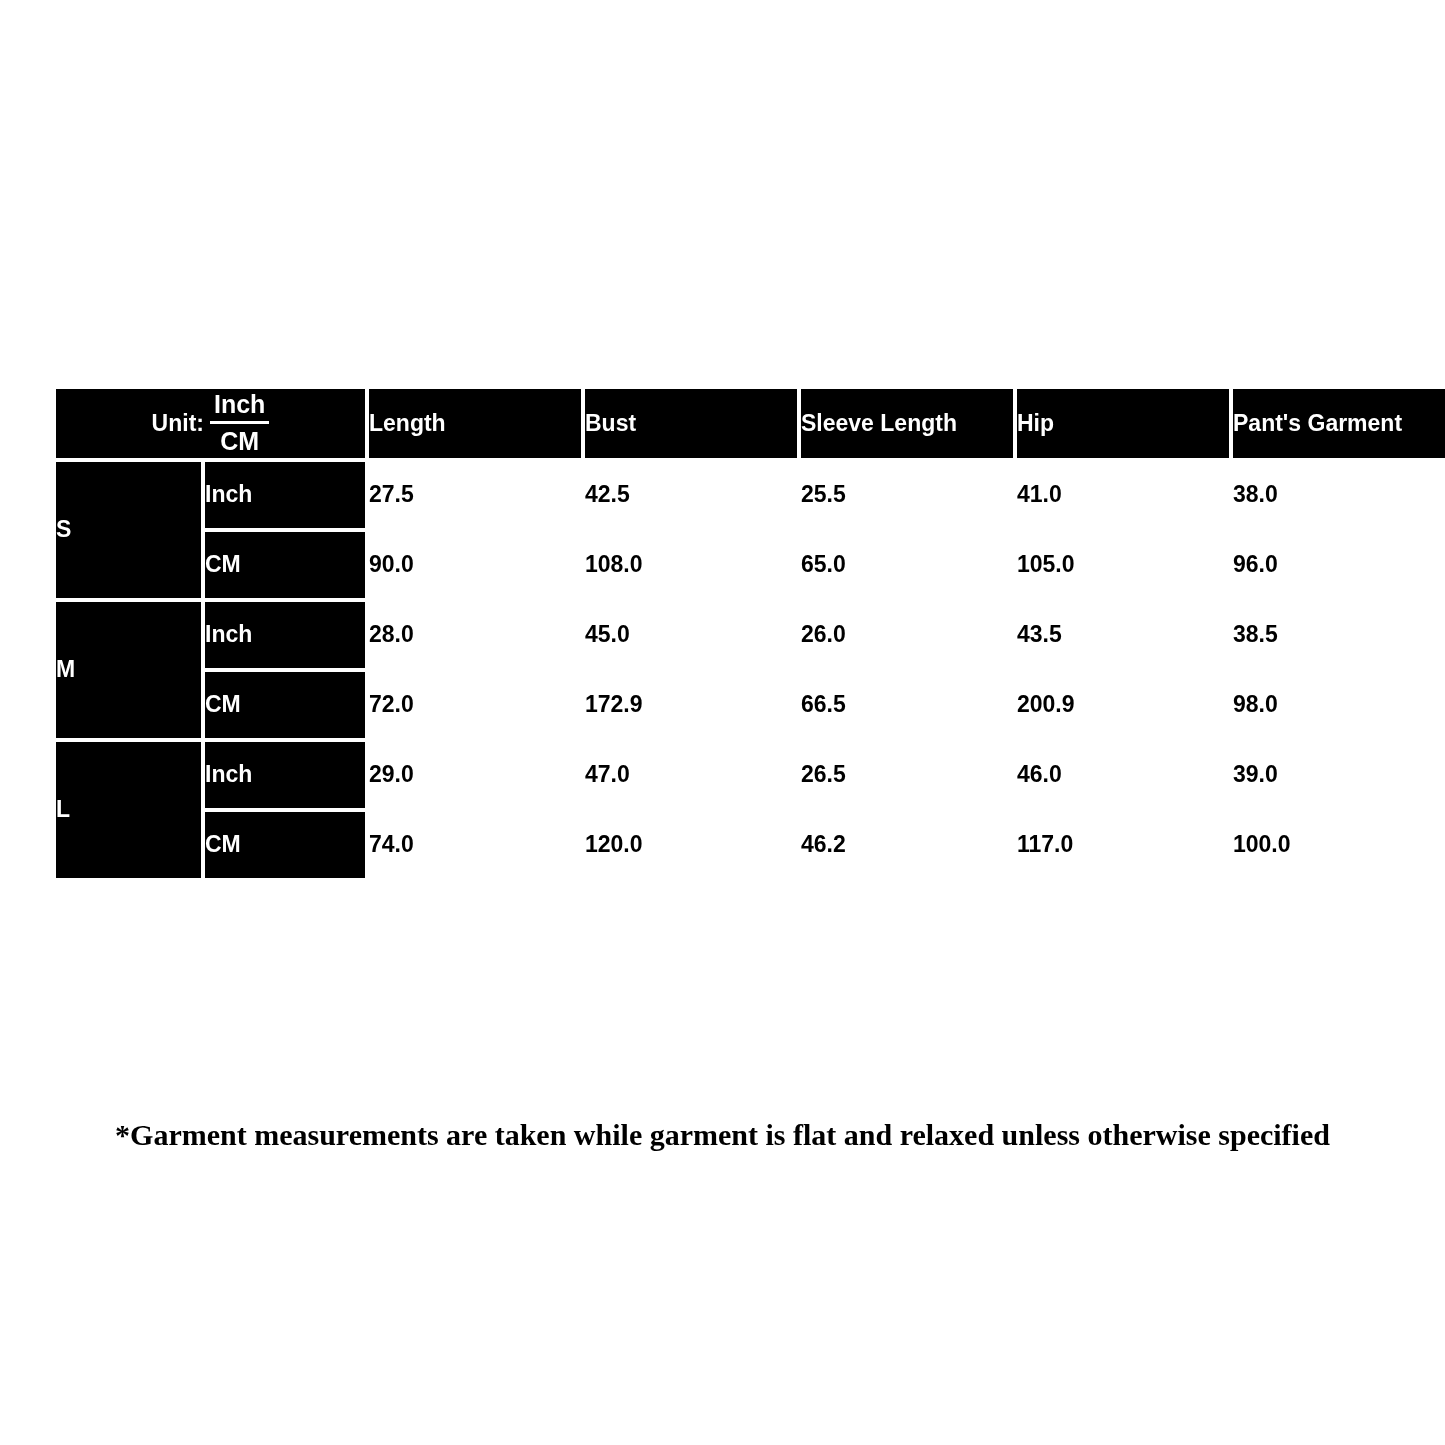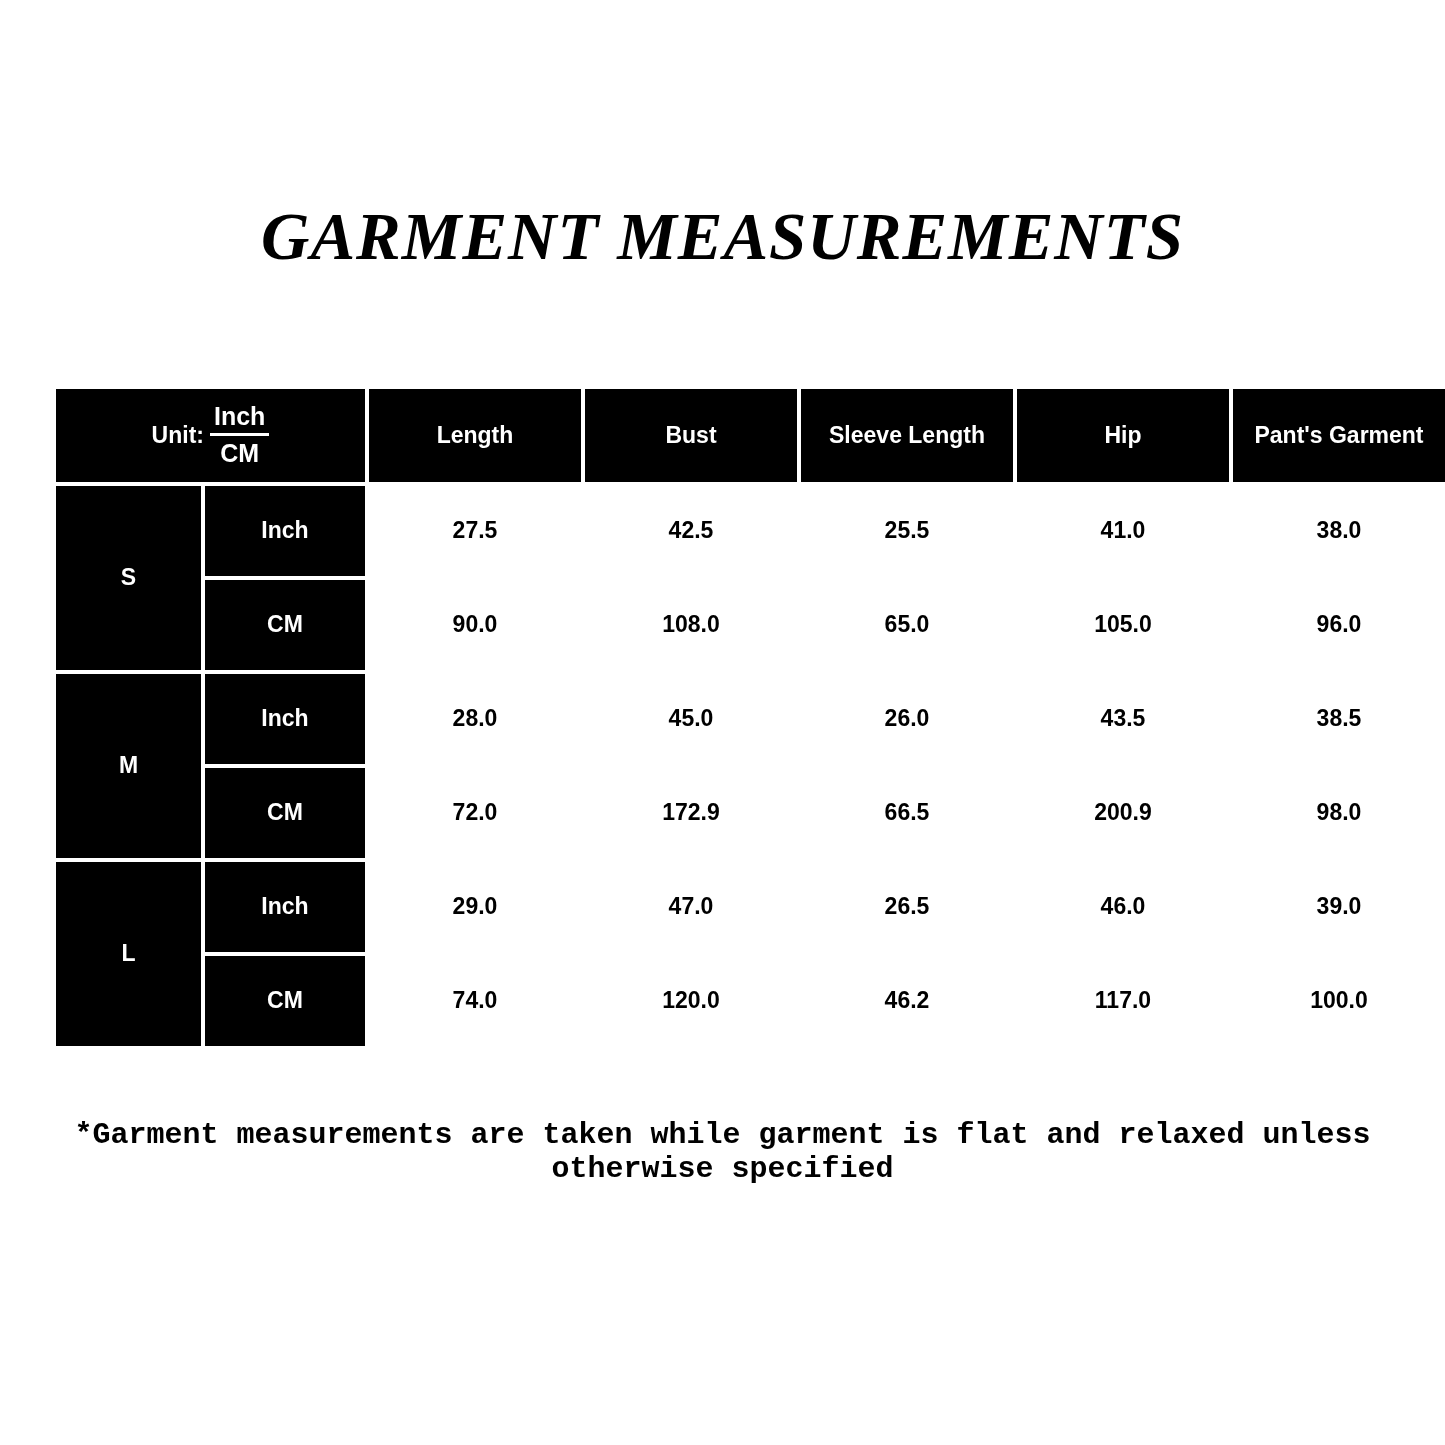--- a/index.html
+++ b/index.html
@@ -39,23 +39,23 @@
     width: 1341px;
   }
   table.size-table {
     border-collapse: separate;
     border-spacing: 4px;
     width: 100%;
     table-layout: fixed;
   }
   table.size-table td,
   table.size-table th {
-    padding: 12px;
+    padding: 0;
     margin: 0;
-    text-align: center;
+    text-align: left;
     vertical-align: middle;
     font-weight: bold;
     font-size: 23px;
     color: #000000;
     background: #ffffff;
     height: 66px;
   }
   .hdr {
     background: #000000 !important;
     color: #ffffff !important;
@@ -114,35 +114,34 @@
   .val {
     font-size: 25px;
     font-weight: bold;
   }
   .footnote {
     position: absolute;
     top: 1118px;
     left: 0;
     width: 1445px;
     text-align: center;
-    font-family: Liberation Mono, monospace;
+    font-family: Liberation Serif, serif;
     font-weight: bold;
     font-size: 30px;
     color: #000000;
   }
   col.c-size { width: 145px; }
   col.c-unit { width: 160px; }
   col.c-data { width: 212px; }
 </style>
 </head>
 <body>
 
 <div class="page">
 
-  <div class="title">GARMENT MEASUREMENTS</div>
 
   <div class="table-wrap">
     <table class="size-table">
       <colgroup>
         <col class="c-size">
         <col class="c-unit">
         <col class="c-data">
         <col class="c-data">
         <col class="c-data">
         <col class="c-data">

